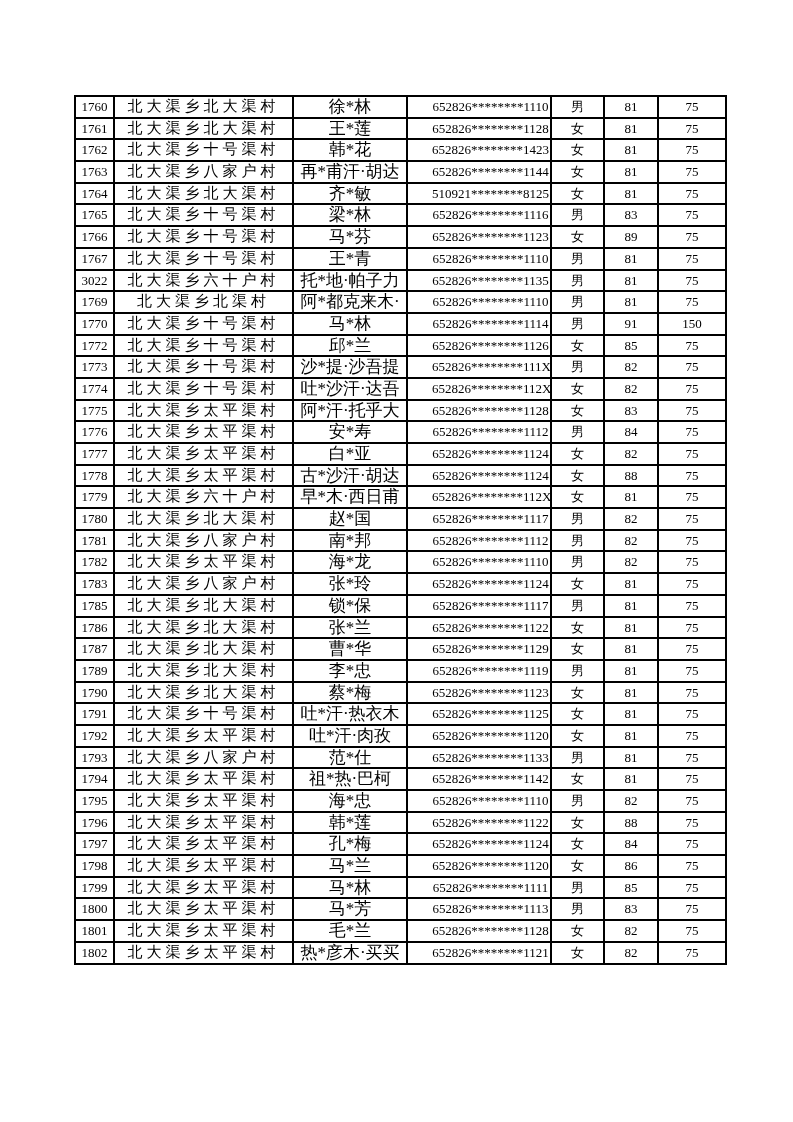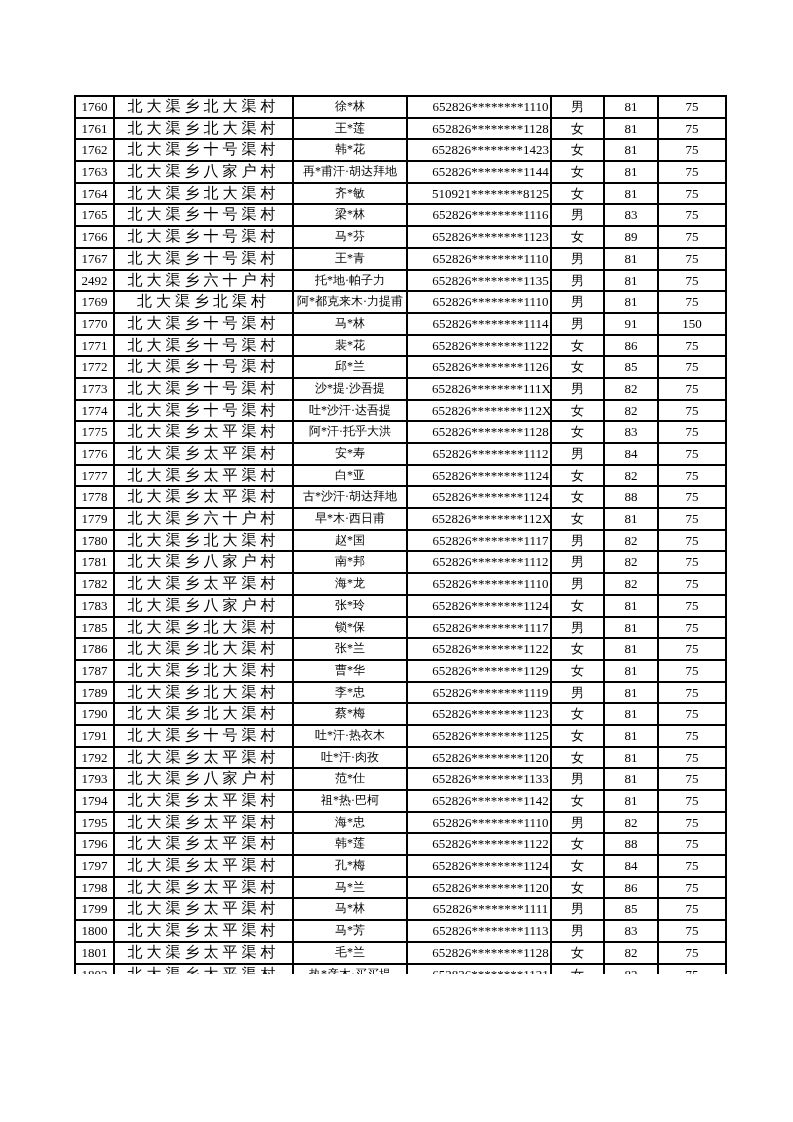--- a/index.html
+++ b/index.html
@@ -43,21 +43,21 @@
     padding: 0 1px;
     white-space: normal;
     word-break: break-all;
   }
   .c-village .cell {
     letter-spacing: 4px;
     font-size: 15px;
     white-space: nowrap;
   }
   .c-name .cell {
-    font-size: 12px;
+    font-size: 17px;
     letter-spacing: 0;
     font-family: Liberation Serif, serif;
   }
   .c-id .cell {
     font-size: 13px;
     white-space: nowrap;
     padding-left: 24px;
   }
   .c-num .cell, .c-gender .cell, .c-age .cell, .c-amount .cell {
     white-space: nowrap;
@@ -265,21 +265,21 @@
     <td class="c-age">
             <div class="cell">81</div>
           </td>
     <td class="c-amount">
             <div class="cell">75</div>
           </td>
   </tr>
 
   <tr>
     <td class="c-num">
-            <div class="cell">2492</div>
+            <div class="cell">3022</div>
           </td>
     <td class="c-village">
             <div class="cell">北大渠乡六十户村</div>
           </td>
     <td class="c-name">
             <div class="cell">托*地·帕子力</div>
           </td>
     <td class="c-id">
             <div class="cell">652826********1135</div>
           </td>
@@ -335,43 +335,20 @@
             <div class="cell">男</div>
           </td>
     <td class="c-age">
             <div class="cell">91</div>
           </td>
     <td class="c-amount">
             <div class="cell">150</div>
           </td>
   </tr>
 
-  <tr>
-    <td class="c-num">
-            <div class="cell">1771</div>
-          </td>
-    <td class="c-village">
-            <div class="cell">北大渠乡十号渠村</div>
-          </td>
-    <td class="c-name">
-            <div class="cell">裴*花</div>
-          </td>
-    <td class="c-id">
-            <div class="cell">652826********1122</div>
-          </td>
-    <td class="c-gender">
-            <div class="cell">女</div>
-          </td>
-    <td class="c-age">
-            <div class="cell">86</div>
-          </td>
-    <td class="c-amount">
-            <div class="cell">75</div>
-          </td>
-  </tr>
 
   <tr>
     <td class="c-num">
             <div class="cell">1772</div>
           </td>
     <td class="c-village">
             <div class="cell">北大渠乡十号渠村</div>
           </td>
     <td class="c-name">
             <div class="cell">邱*兰</div>

